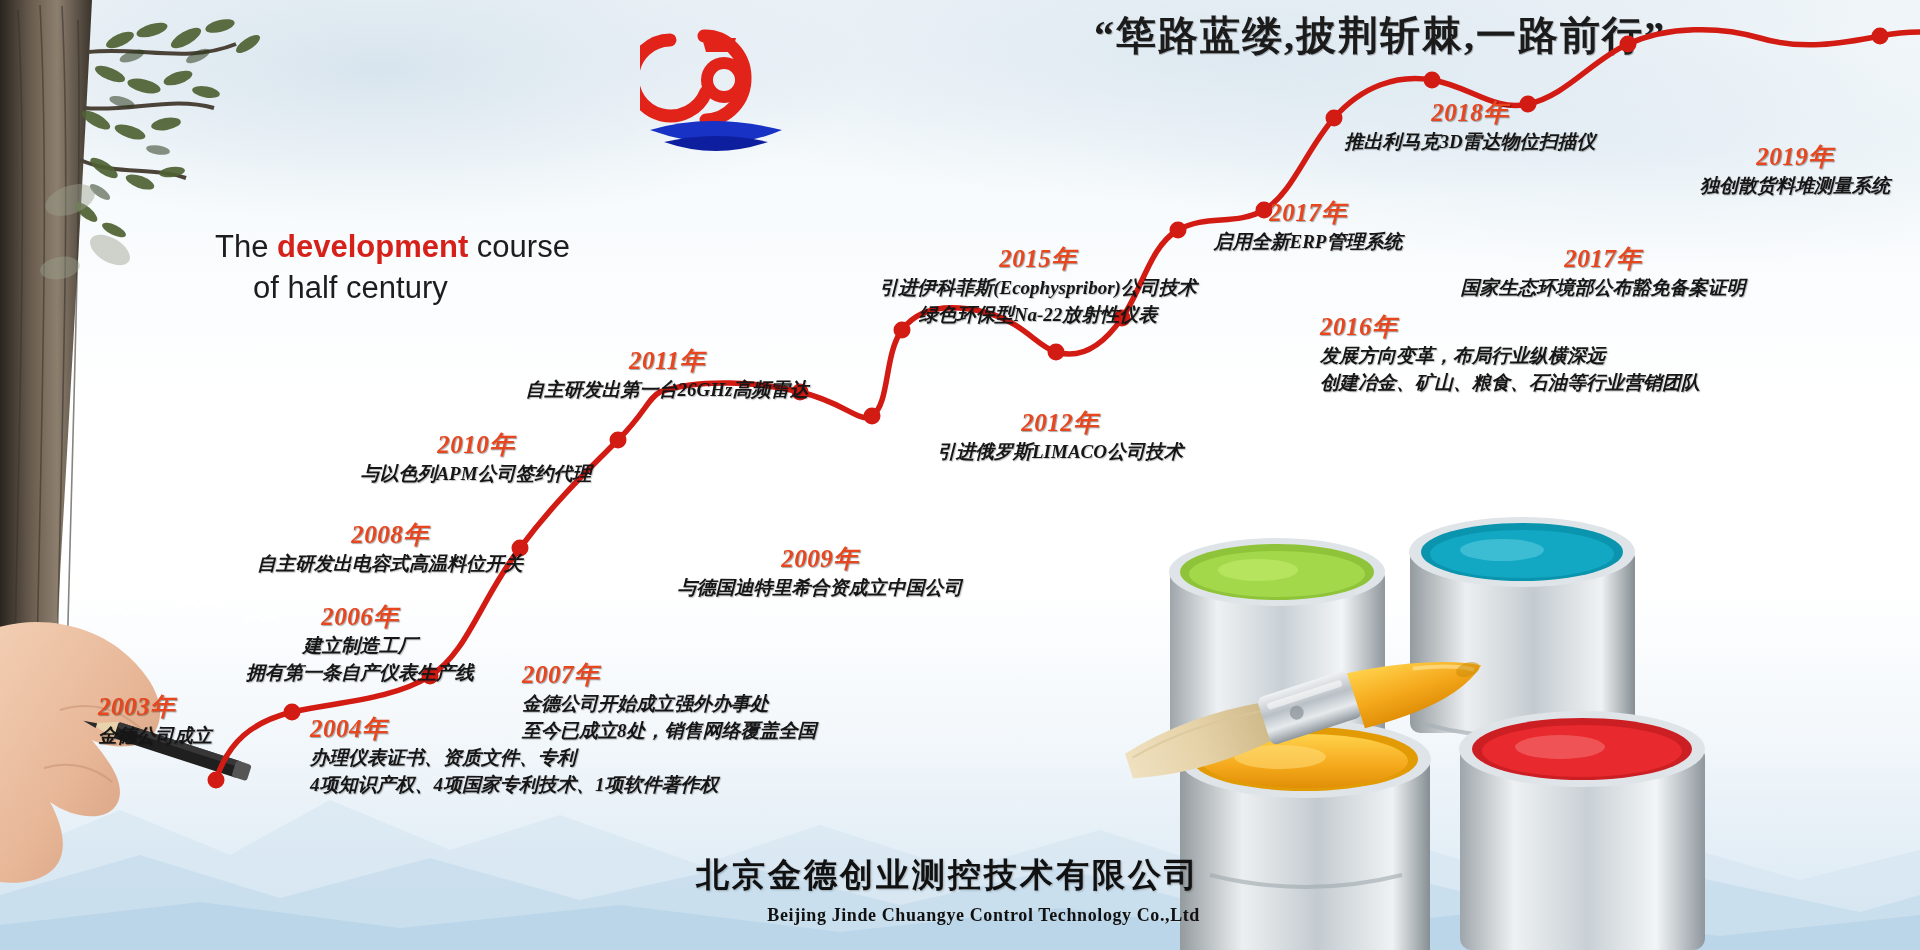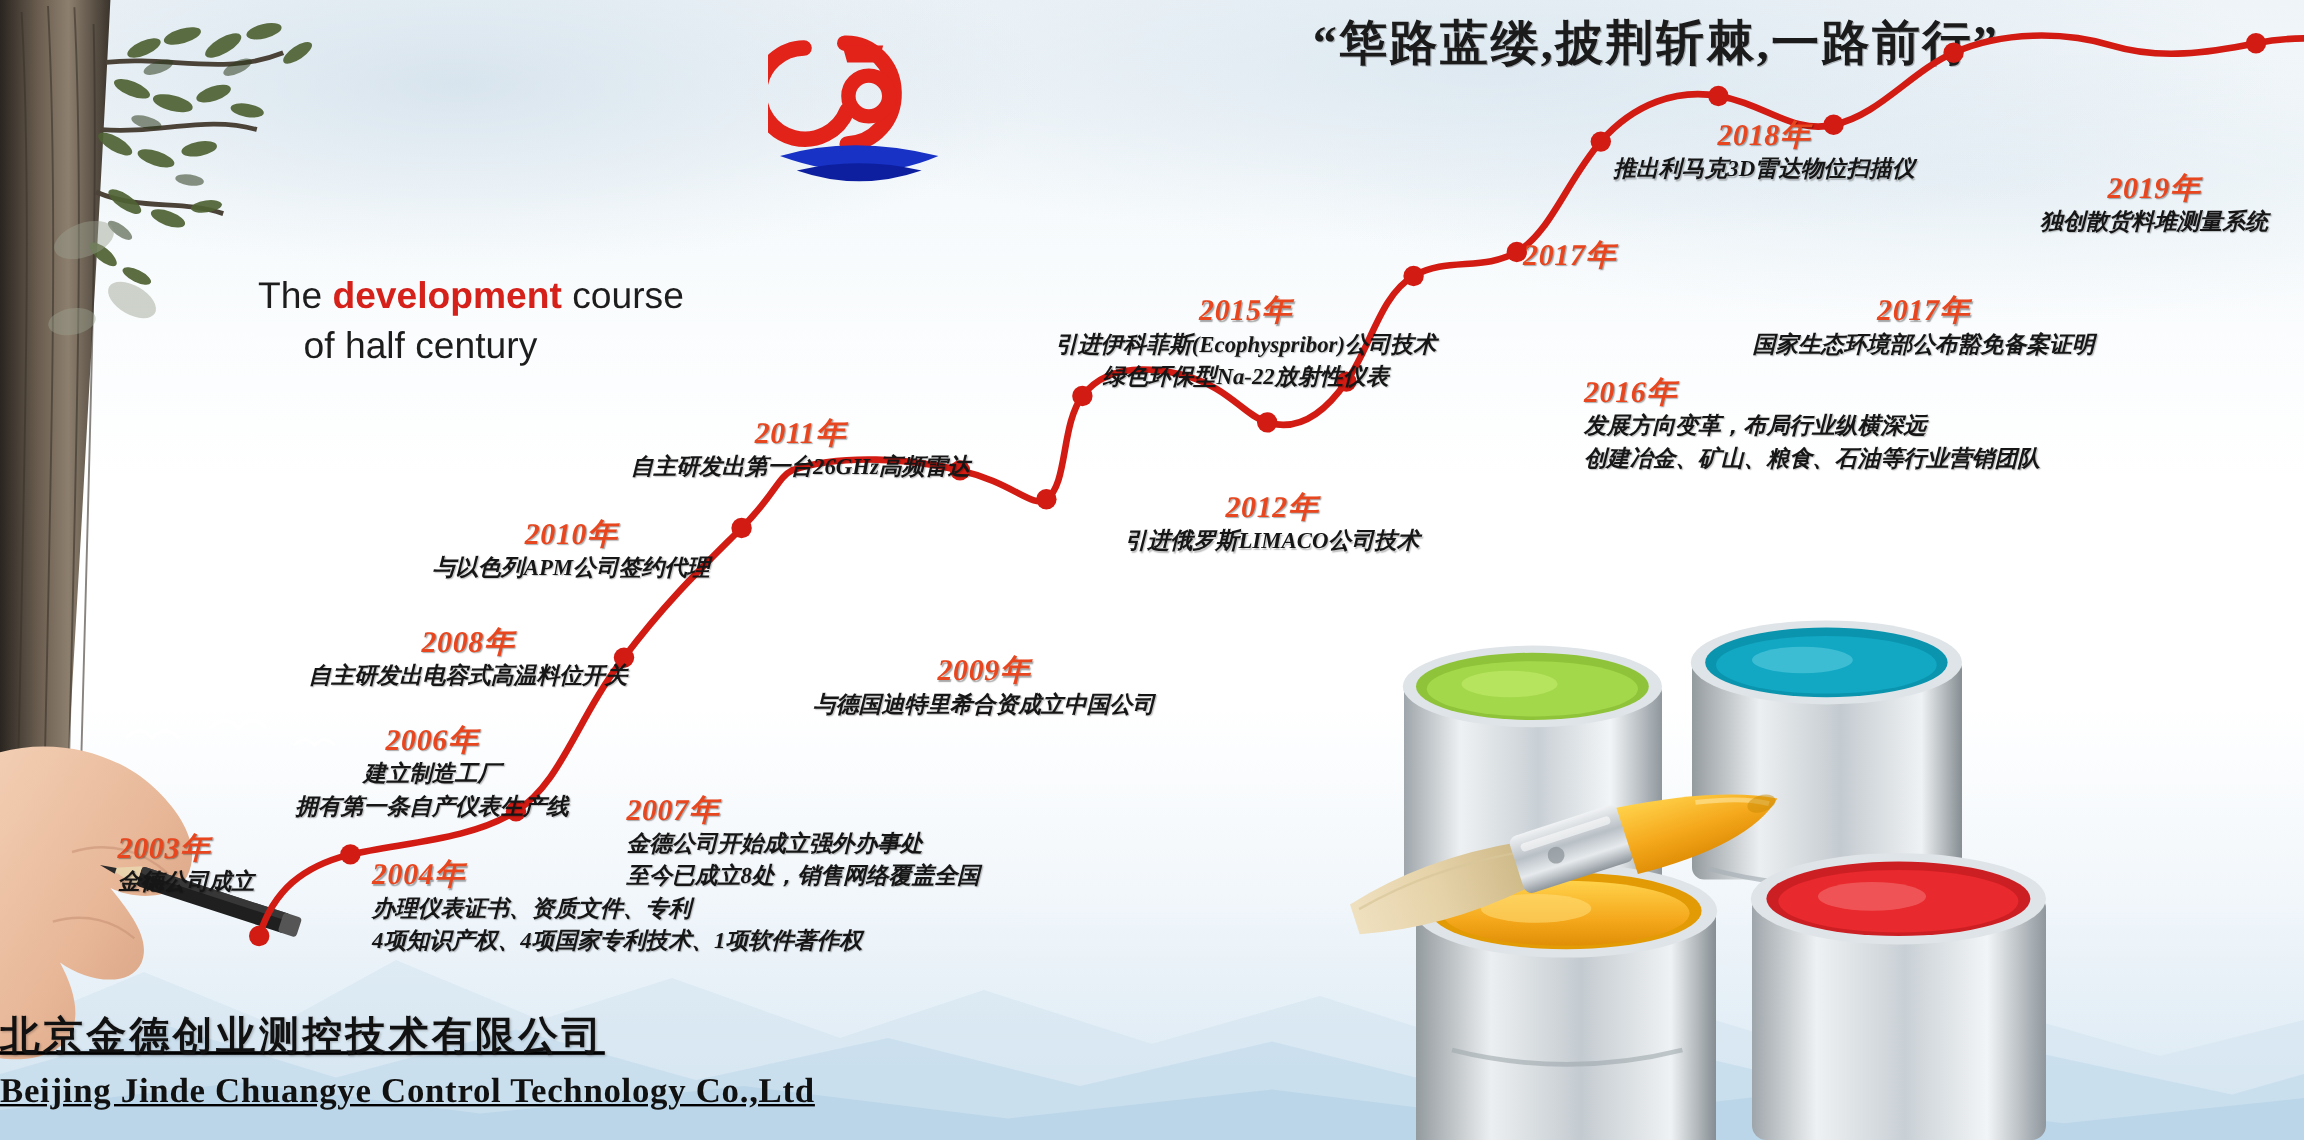--- a/index.html
+++ b/index.html
@@ -89,30 +89,30 @@
   .ms .ln {
     font-family:"Liberation Serif", serif;
     font-weight:bold; font-style:italic;
     font-size:19px; color:#161616; line-height:1.42;
     text-shadow:1px 1px 1px rgba(0,0,0,.25);
   }
   .ms.c  { text-align:center; }
   .ms.l  { text-align:left; }
 
   
-  .footer { position:absolute; left:0; bottom:24px; width:1200px; text-align:left;text-decoration:underline; }
+  .footer { position:absolute; left:0; bottom:24px; width:1200px; text-align:right; }
   .footer .cn {
     font-family:"Liberation Serif", serif; font-weight:bold;
     font-size:33px; color:#111; letter-spacing:3px;
     text-shadow:1px 1px 2px rgba(0,0,0,.25);
   }
   .footer .en {
     margin-top:7px;
     font-family:"Liberation Serif", serif; font-weight:bold;
-    font-size:29px; color:#111; letter-spacing:.6px;
+    font-size:18px; color:#111; letter-spacing:.6px;
   }
 </style>
 </head>
 <body>
 
 <div class="bg-mist"></div>
 
 <svg class="mountains" viewBox="0 0 1920 300" preserveAspectRatio="none">
   <path d="M0,210 L120,160 L230,205 L330,150 L450,200 L560,165 L700,215 L820,175 L960,220 L1100,180 L1240,225 L1380,185 L1520,228 L1660,190 L1800,230 L1920,200 L1920,300 L0,300 Z" fill="#cfe2ef" opacity="0.55"></path>
   <path d="M0,245 L140,205 L280,248 L430,208 L580,250 L740,215 L900,255 L1060,218 L1220,258 L1380,222 L1540,260 L1700,228 L1860,262 L1920,245 L1920,300 L0,300 Z" fill="#bcd7e9" opacity="0.6"></path>
@@ -412,20 +412,21 @@
 </div>
 
 <div class="ms l" style="left:1320px; top:310px;">
   <div class="yr">2016年</div>
   <div class="ln">发展方向变革，布局行业纵横深远</div>
   <div class="ln">创建冶金、矿山、粮食、石油等行业营销团队</div>
 </div>
 
 <div class="ms c" style="left:1128px; top:196px; width:360px;">
   <div class="yr">2017年</div>
+  <div class="ln">启用全新ERP管理系统</div>
 </div>
 
 <div class="ms c" style="left:1378px; top:242px; width:450px;">
   <div class="yr">2017年</div>
   <div class="ln">国家生态环境部公布豁免备案证明</div>
 </div>
 
 <div class="ms c" style="left:1250px; top:96px; width:440px;">
   <div class="yr">2018年</div>
   <div class="ln">推出利马克3D雷达物位扫描仪</div>

